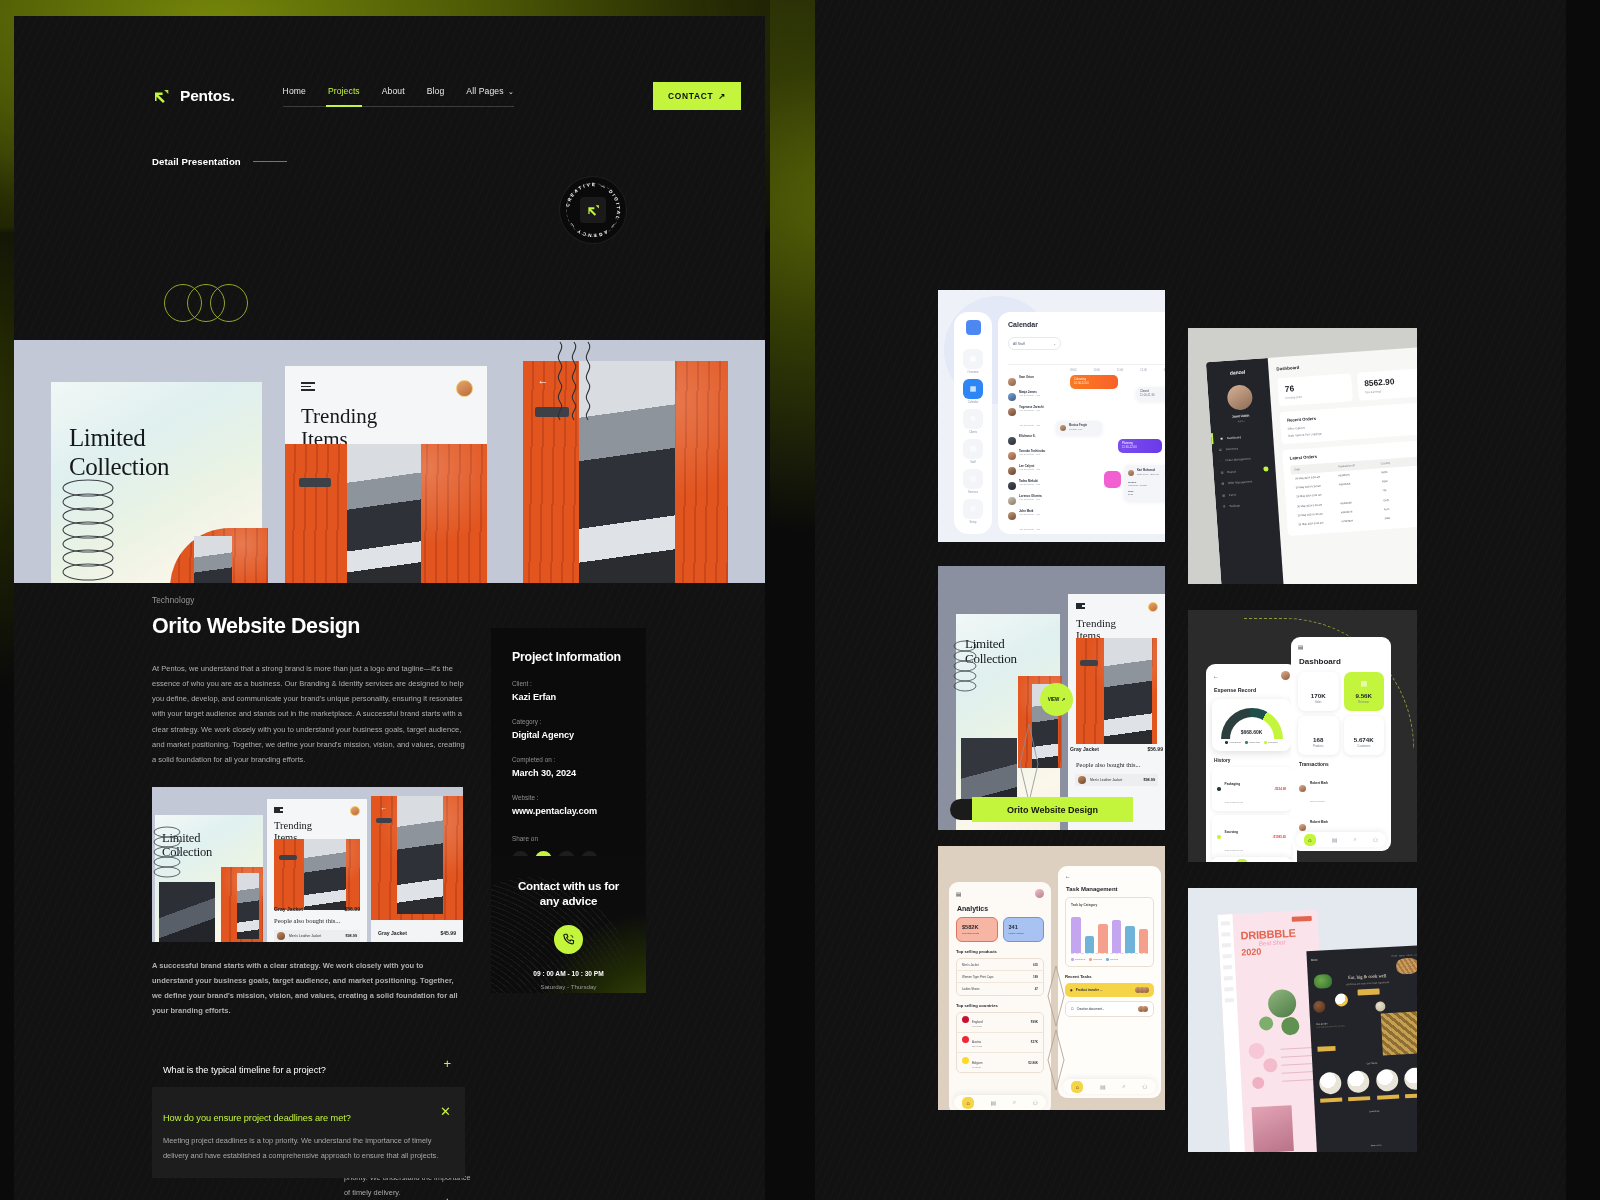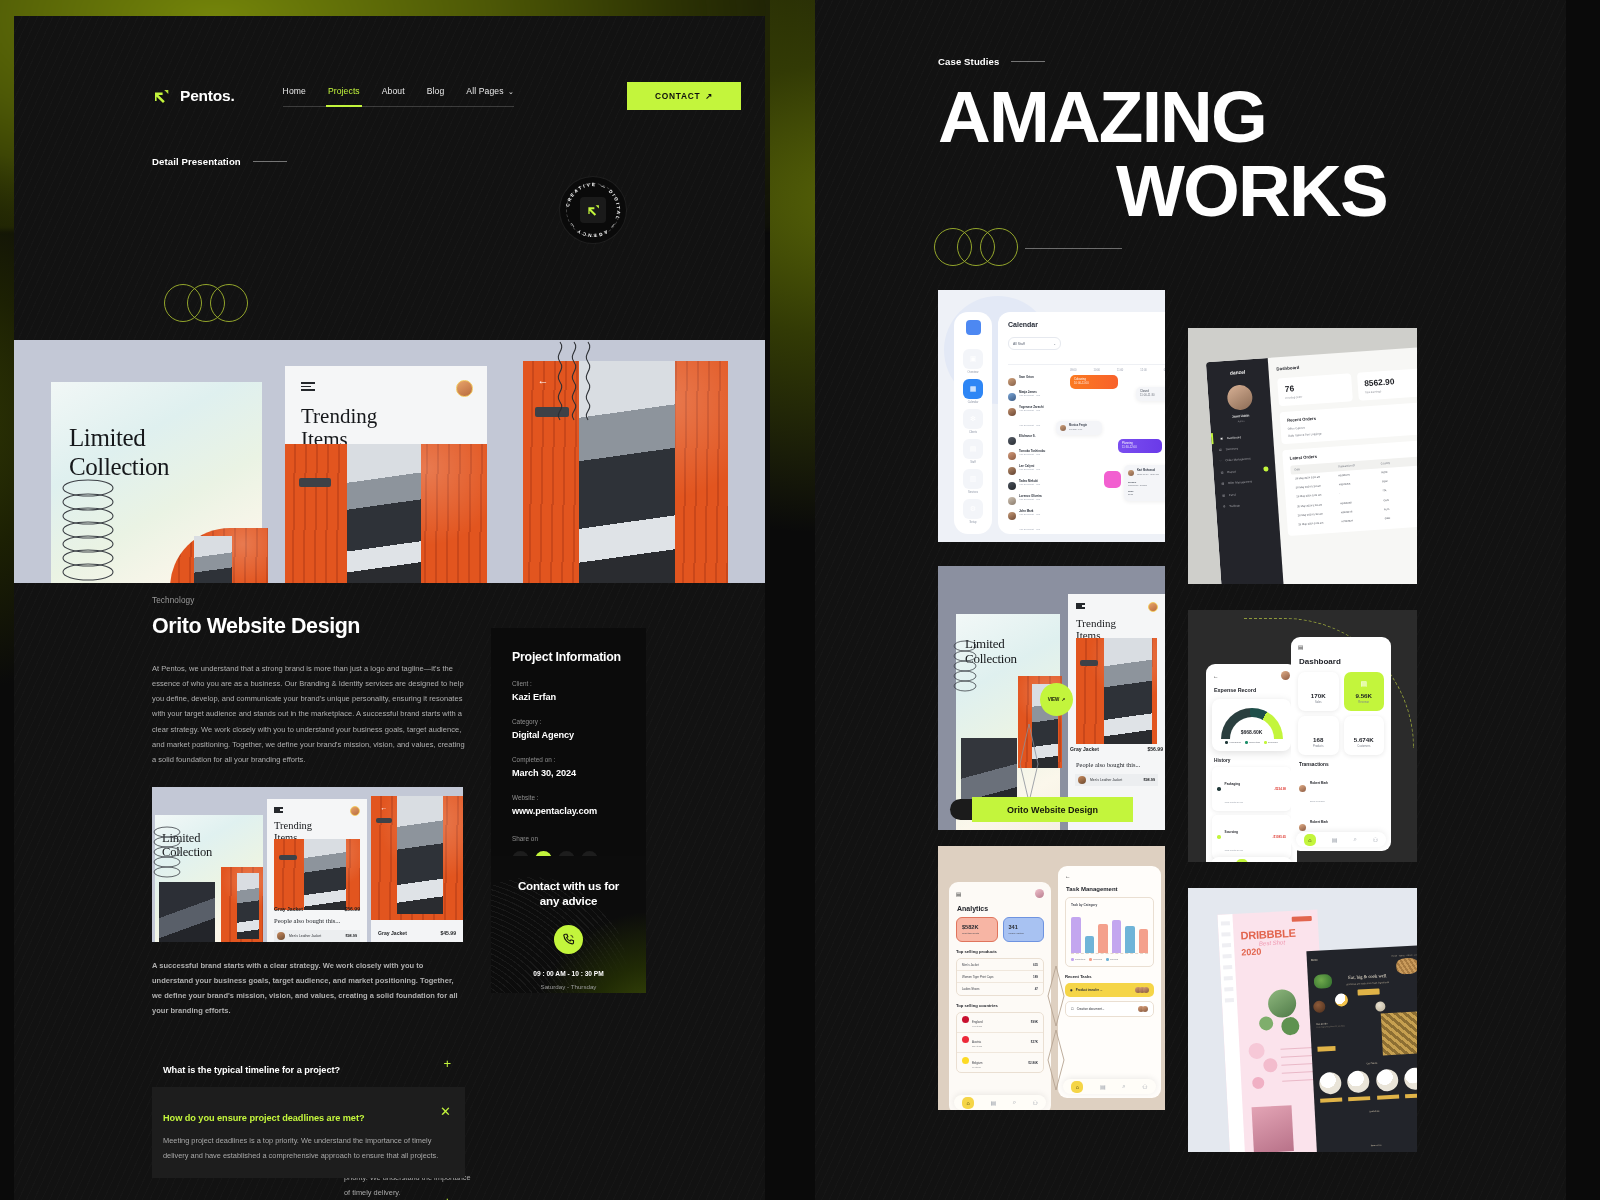--- a/index.html
+++ b/index.html
@@ -60,21 +60,21 @@
   }
   .nav-link.active { color: #c3f53c; }
   .nav-link.active::after {
     content: ""; position: absolute; left: -2px; right: -2px; bottom: -10px;
     height: 1.5px; background: #c3f53c;
   }
   .nav-link .caret { font-size: 7px; margin-left: 2px; }
   .nav-spacer { flex: 1; }
   .btn-contact {
     background: #c3f53c; color: #0d0d0d; font-size: 8.4px; font-weight: 700;
-    letter-spacing: .7px; padding: 9px 28px; display: flex; align-items: center; gap: 5px;
+    letter-spacing: .7px; padding: 9px 15px; display: flex; align-items: center; gap: 5px;
     border: none; cursor: pointer;
   }
 
   
   .hero { position: absolute; left: 0; right: 0; top: 140px; padding: 0 0 0 138px; z-index: 4; }
   .eyebrow { display: flex; align-items: center; gap: 12px; font-size: 9.6px; font-weight: 700; letter-spacing: .1px; }
   .eyebrow .rule { width: 34px; height: 1px; background: rgba(255,255,255,.42); }
   .hero-title {
     font-size: 66px; font-weight: 700; line-height: .98; letter-spacing: -1.4px;
     margin-top: 14px; text-transform: uppercase;
@@ -186,21 +186,21 @@
   .mini-ava { width: 8px; height: 8px; border-radius: 50%; background: linear-gradient(150deg,#c98b5e,#6c4a30); }
   .mini-tx { font-size: 3.4px; color: #2b2e33; line-height: 1.25; }
   .mini-price { margin-left: auto; font-size: 3.8px; font-weight: 700; color: #1b1d20; }
 
   
   .faq { margin-top: 22px; width: 313px; }
   .faq-row {
     display: flex; align-items: center; justify-content: space-between;
     padding: 12px 14px 12px 11px; cursor: pointer;
   }
-  .faq-q { font-size: 9.2px; font-weight: 700; letter-spacing: -.05px; margin-top: 12px; }
+  .faq-q { font-size: 9.2px; font-weight: 400; letter-spacing: -.05px; margin-top: 12px; }
   .faq-sign { color: #c3f53c; font-size: 13px; line-height: 1; font-weight: 300; }
   .faq-open { background: #1d1d1d; padding: 14px 14px 15px 11px; }
   .faq-open .faq-head { display: flex; align-items: center; justify-content: space-between; }
   .faq-open .faq-q { color: #c3f53c; }
   .faq-a { font-size: 7.4px; line-height: 2.02; color: #a9a9a9; margin-top: 11px; width: 276px; }
   .bottom-text {
     position: absolute; left: 330px; top: 1140px; width: 131px;
     font-size: 7.4px; line-height: 2.0; color: #a9a9a9;
   }
 
@@ -675,36 +675,20 @@
           <path d="M16 5.5c1.6.4 2.6 1.4 3 3" opacity=".7"></path>
         </svg>
       </div>
       <div class="cta-hours">09 : 00 AM - 10 : 30 PM</div>
       <div class="cta-days">Saturday - Thursday</div>
     </div>
   </div>
 
   <div class="panel panel-right">
 
-    <div class="r-hero">
-      <div class="eyebrow">
-        <span>Case Studies</span>
-        <span class="rule"></span>
-      </div>
-      <div class="hero-title">
-        <span>AMAZING</span>
-        <span class="l2">WORKS</span>
-      </div>
-      <div class="rings r-rings">
-        <div class="ring" style="left:0"></div>
-        <div class="ring" style="left:23px"></div>
-        <div class="ring" style="left:46px"></div>
-      </div>
-      <div class="r-rule"></div>
-    </div>
 
     <div class="works">
 
       <div class="card c1">
         <div class="cal-wrap">
           <div class="cal-blob"></div>
           <div class="cal-side">
             <div class="cal-logo"></div>
             <div style="height:4px"></div>
             <div class="cal-ic">▣</div>

